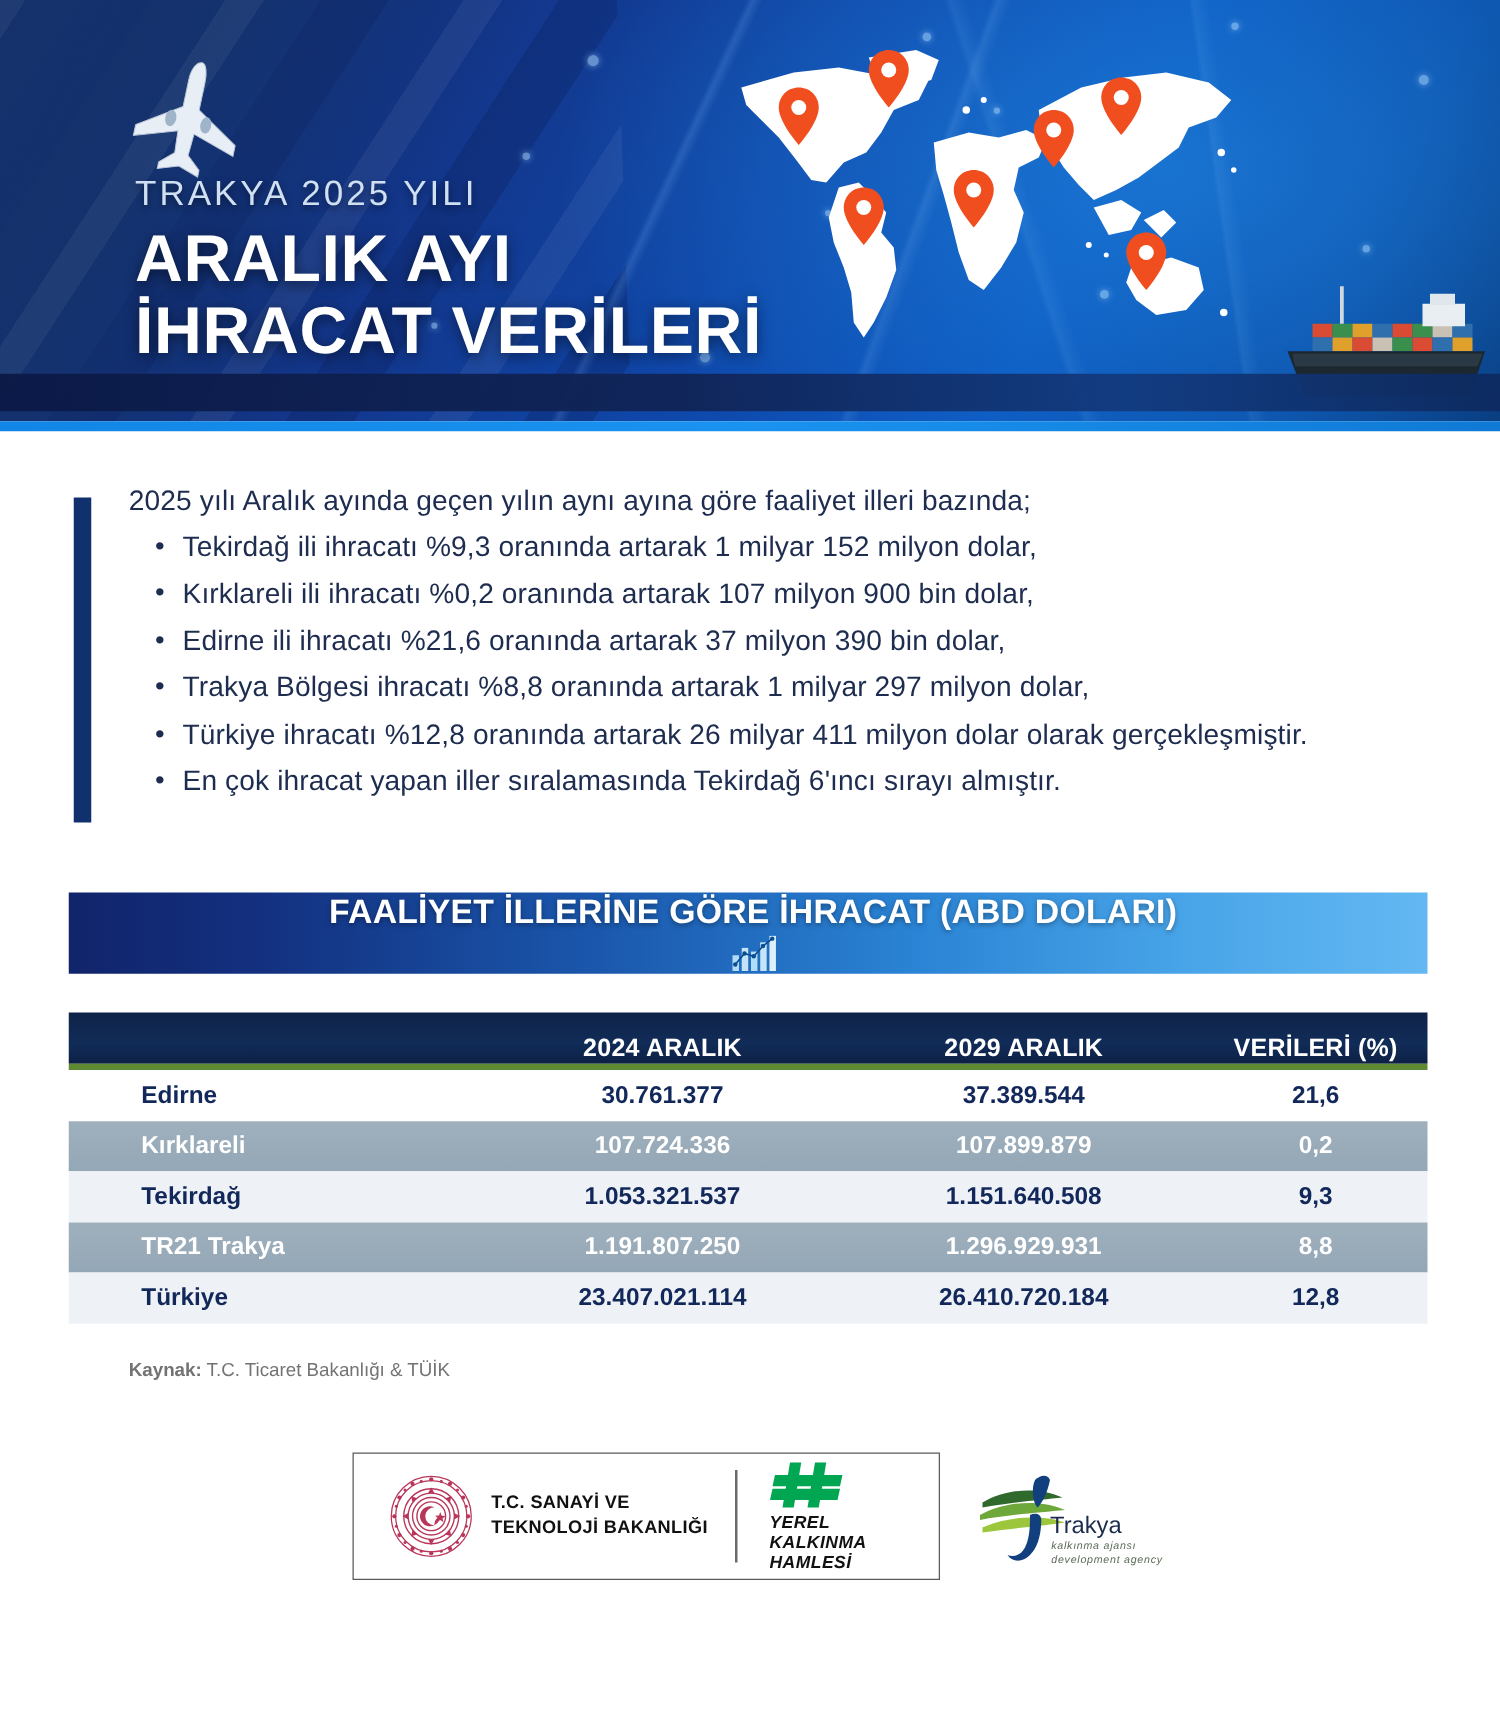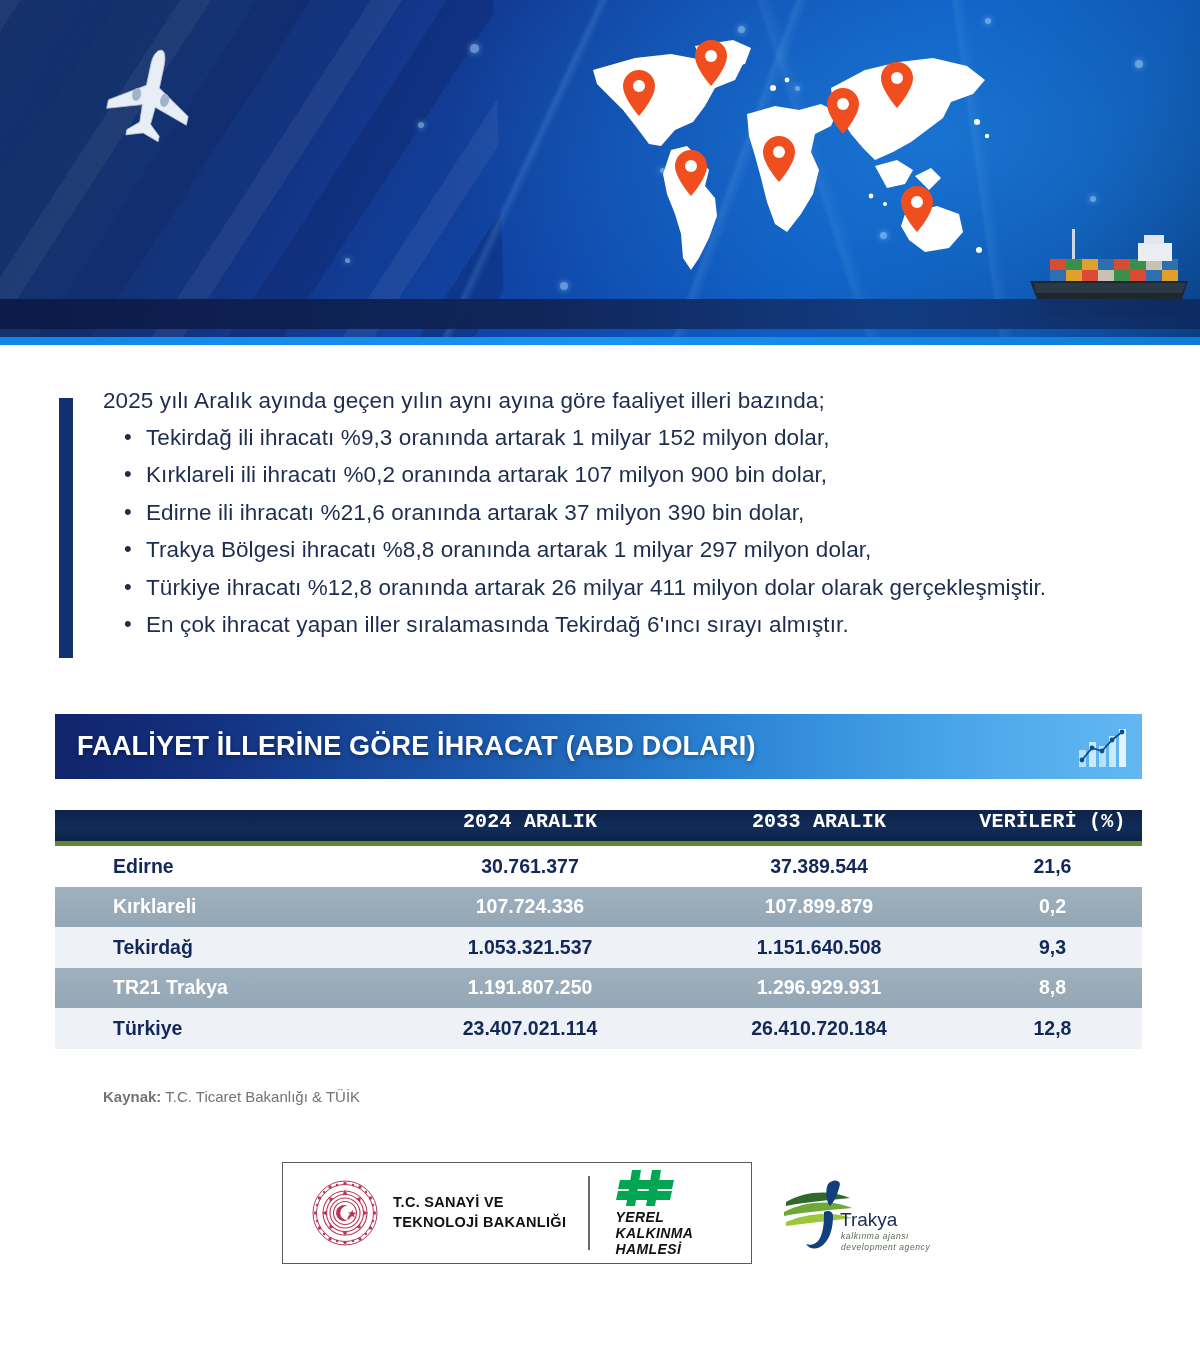--- a/index.html
+++ b/index.html
@@ -110,34 +110,34 @@
     content:"•"; position:absolute; left:2px; top:-1px;
     font-size:22px; color:#1d2c4f;
   }
 
   
   .banner {
     position:absolute; left:55px; top:714px; width:1087px; height:65px;
     background:linear-gradient(90deg,#11246b 0%, #13307f 14%, #1a56ab 38%, #2a83d4 62%, #48a4e8 82%, #63b8f2 100%);
     display:flex; align-items:center; justify-content:space-between;
     padding:0 14px 0 22px;
+    flex-direction:column;
   }
   .banner-title {
     color:#ffffff; font-weight:bold; font-size:27px; letter-spacing:.2px;
     text-shadow:0 2px 4px rgba(0,0,0,.35);
   }
   .banner-icon { width:52px; height:46px; }
 
   
   .table { position:absolute; left:55px; top:810px; width:1087px; }
   .thead {
-    display:flex; align-items:flex-start; height:36px;
+    display:flex; align-items:flex-end; height:46px;
     background:linear-gradient(180deg,#0e2349 0%, #112c58 60%, #0d2045 100%);
     border-bottom:5px solid #5f8a33;
-    font-family:Liberation Mono, monospace;
   }
   .thead .c {
     color:#ffffff; font-weight:bold; font-size:20px; text-align:center;
     letter-spacing:.2px;
   }
   .trow { display:flex; align-items:center; height:40.5px; }
   .trow .c { font-size:19.5px; font-weight:bold; text-align:center; }
   .c0 { width:330px; text-align:left !important; padding-left:58px; }
   .c1 { width:290px; }
   .c2 { width:288px; }
@@ -281,20 +281,25 @@
       <rect x="128" y="22" width="34" height="18" fill="#e9eef2"></rect>
       <rect x="134" y="14" width="20" height="9" fill="#dfe6ec"></rect>
       <rect x="62" y="8" width="3" height="30" fill="#cfd8e0"></rect>
       <path d="M20 60 L178 60 L166 96 L34 96 Z" fill="#1c2730"></path>
       <path d="M24 62 L176 62 L172 72 L26 72 Z" fill="#2b3944"></path>
     </g>
   </svg>
 
   <div class="hdr-bottom-dark"></div>
 
+  <div class="title-wrap">
+    <div class="kicker">TRAKYA 2025 YILI</div>
+    <div class="title1">ARALIK AYI</div>
+    <div class="title2">İHRACAT VERİLERİ</div>
+  </div>
 </div>
 <div class="hdr-strip"></div>
 
 <div class="textblock">
   <div class="vbar"></div>
   <div class="lead">2025 yılı Aralık ayında geçen yılın aynı ayına göre faaliyet illeri bazında;</div>
   <ul class="bullets">
     <li>Tekirdağ ili ihracatı %9,3 oranında artarak 1 milyar 152 milyon dolar,</li>
     <li>Kırklareli ili ihracatı %0,2 oranında artarak 107 milyon 900 bin dolar,</li>
     <li>Edirne ili ihracatı %21,6 oranında artarak 37 milyon 390 bin dolar,</li>
@@ -318,21 +323,21 @@
     <circle cx="26" cy="27" r="2.4" fill="#0b4e8f"></circle>
     <circle cx="36" cy="16" r="2.4" fill="#0b4e8f"></circle>
     <circle cx="46" cy="8" r="2.4" fill="#0b4e8f"></circle>
   </svg>
 </div>
 
 <div class="table">
   <div class="thead">
     <div class="c c0"></div>
     <div class="c c1">2024 ARALIK</div>
-    <div class="c c2">2033 ARALIK</div>
+    <div class="c c2">2029 ARALIK</div>
     <div class="c c3">VERİLERİ (%)</div>
   </div>
 
   <div class="trow row-white">
     <div class="c c0">Edirne</div>
     <div class="c c1">30.761.377</div>
     <div class="c c2">37.389.544</div>
     <div class="c c3">21,6</div>
   </div>
 

